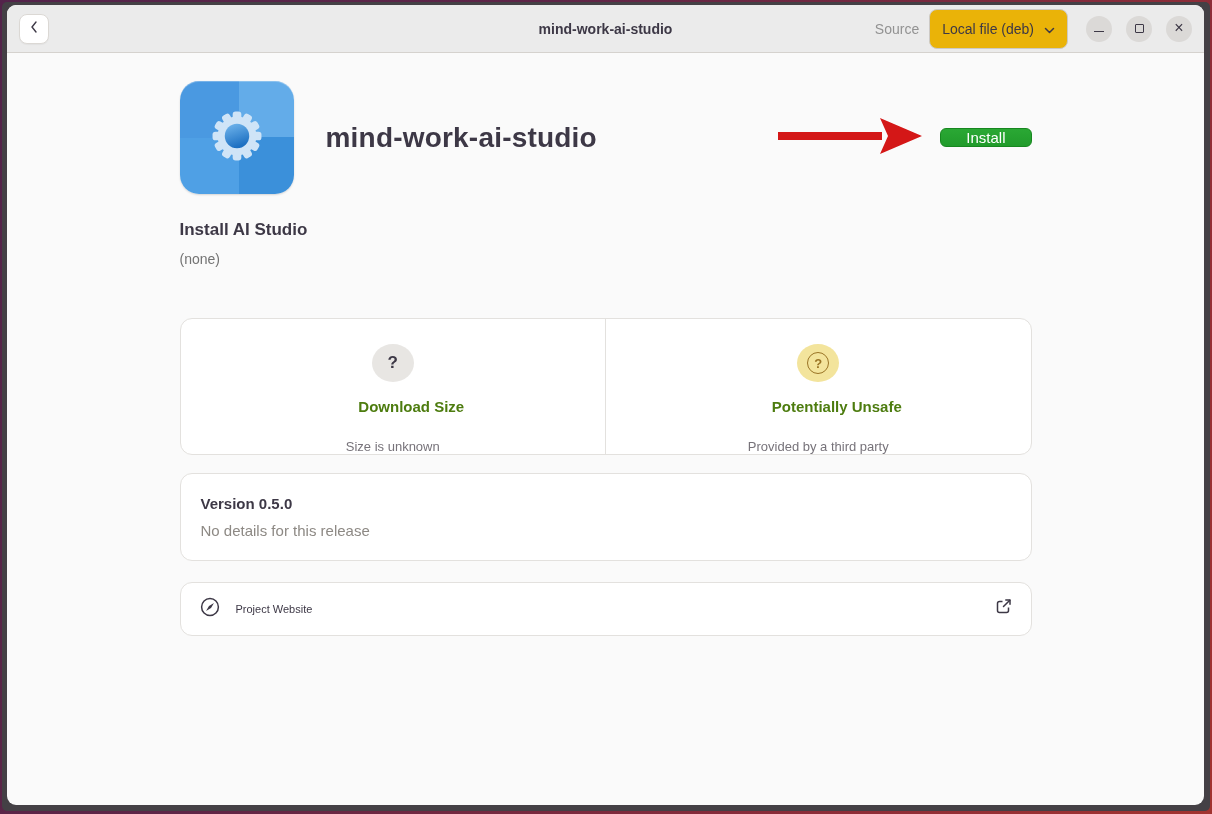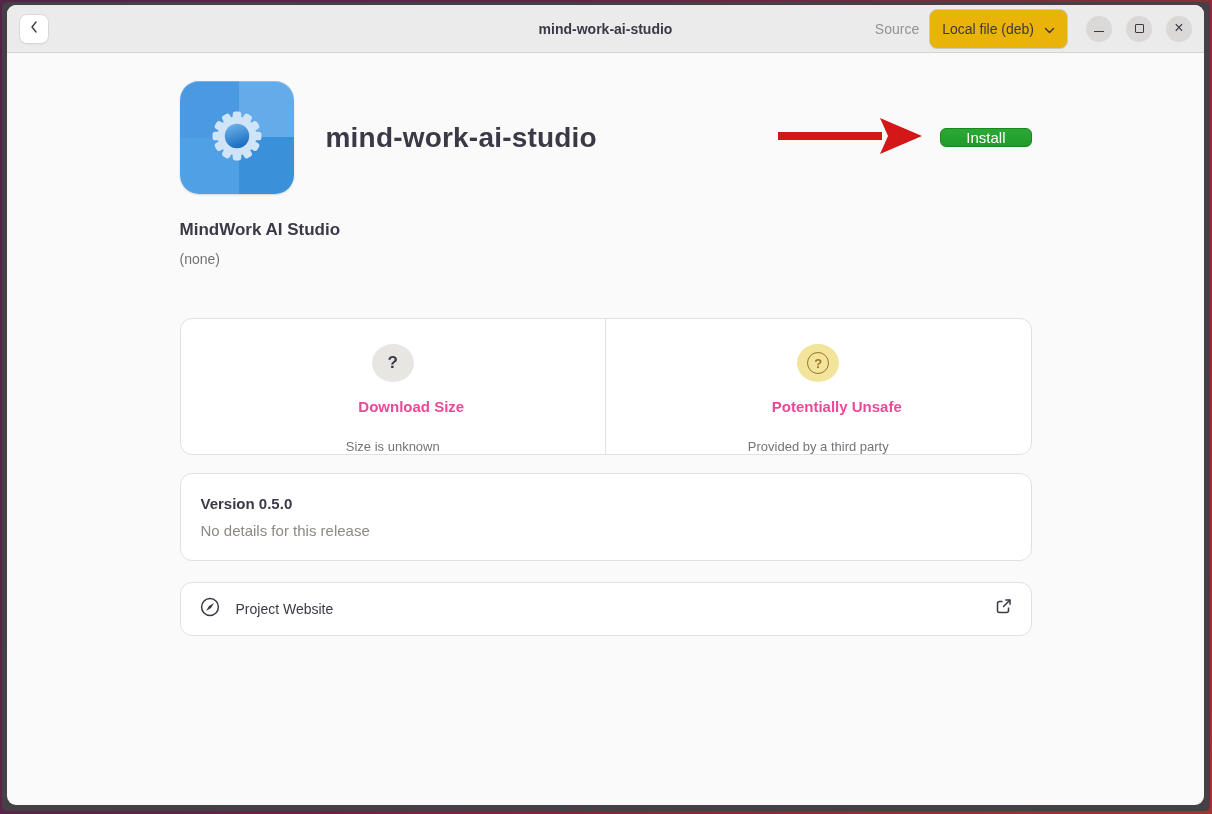--- a/index.html
+++ b/index.html
@@ -92,29 +92,29 @@
     display:flex; align-items:center; justify-content:center;
   }
   .tile-circle.neutral { background:#e8e6e3; }
   .tile-circle.warning { background:#f3e49c; }
   .q-plain { font-size:17px; font-weight:700; color:#3d3846; }
   .q-ring {
     width:22px; height:22px; border:1.6px solid #9a7425; border-radius:50%;
     display:flex; align-items:center; justify-content:center;
     font-size:13px; font-weight:700; color:#9a7425;
   }
-  .tile-title { font-size:15px; font-weight:700; color:#ec4899; margin-top:16px;padding-left:37px; }
+  .tile-title { font-size:15px; font-weight:700; color:#4d7c0f; margin-top:16px;padding-left:37px; }
   .tile-sub { font-size:13px; color:#77737a; margin-top:24px; }
 
   .version-card { margin-top:18px; padding:21px 20px; }
   .version-title { font-size:15px; font-weight:700; color:#3d3846; }
   .version-sub { font-size:15px; color:#8d8984; margin-top:10px; }
 
   .link-card { margin-top:21px; height:54px; display:flex; align-items:center; padding:0 18px; cursor:pointer; }
-  .link-label { font-size:14px; color:#3d3846; margin-left:15px; }
+  .link-label { font-size:11px; color:#3d3846; margin-left:15px; }
 </style>
 </head>
 <body>
 
 <div class="frame"></div>
 
 <div class="window">
 
   <div class="headerbar">
     <div class="back-btn">
@@ -179,21 +179,21 @@
         <div class="spacer"></div>
         <span class="arrow-annotation">
           <svg width="148" height="38" viewBox="0 0 148 38">
             <rect x="2" y="15" width="104" height="8" fill="#d41717"></rect>
             <polygon points="104,1 146,19 104,37 112,19" fill="#d41717"></polygon>
           </svg>
         </span>
         <button class="install-btn">Install</button>
       </div>
 
-      <div class="display-name">MindWork AI Studio</div>
+      <div class="display-name">Install AI Studio</div>
       <div class="origin">(none)</div>
 
       <div class="card tiles">
         <div class="tile">
           <div class="tile-circle neutral">
             <span class="q-plain">?</span>
           </div>
           <div class="tile-title">Download Size</div>
           <div class="tile-sub">Size is unknown</div>
         </div>

